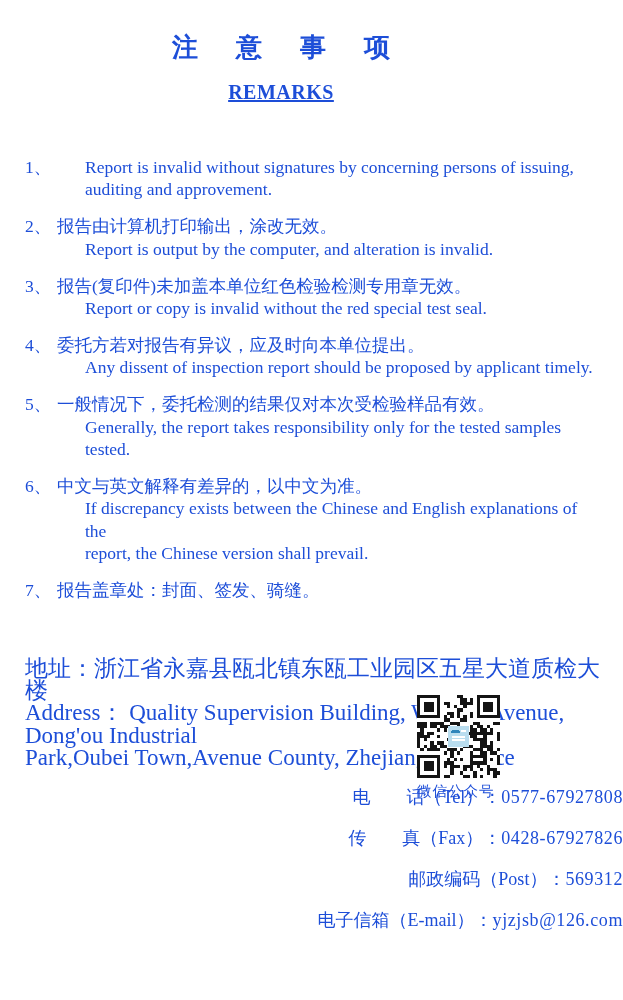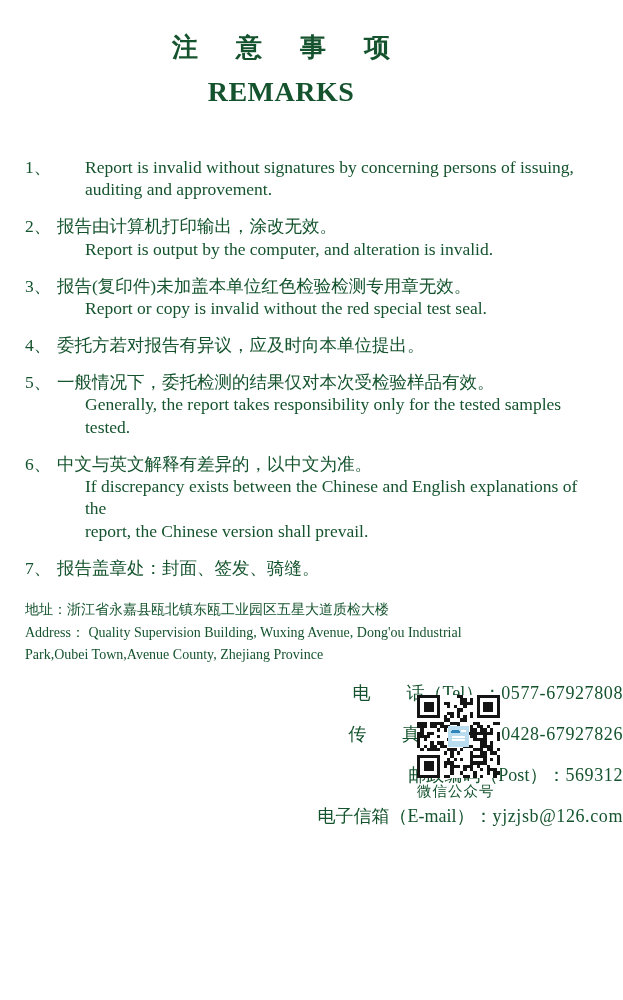--- a/index.html
+++ b/index.html
@@ -1,41 +1,42 @@
 <!DOCTYPE html>
 <html><head>
 <meta charset="utf-8">
 <style>
   html,body{margin:0;padding:0;background:#e8e8e8;}
   .page{
     position:relative;
     width:623px;height:1000px;
     margin:0 auto;
     background:#ffffff;
-    color:#14532d;
+    color:#1d4ed8;
     font-family:"Liberation Serif","DejaVu Serif",serif;
     box-sizing:border-box;
     padding:34px 0 0 25px;
     overflow:hidden;
   }
   
   .header{width:512px;text-align:center;}
   .title-zh{
     margin:0;
     font-size:26px;line-height:28px;
     font-weight:600;
     letter-spacing:38px;
     text-indent:38px;
     white-space:nowrap;
   }
   .title-en{
     margin:20px 0 0 0;
-    font-size:28px;line-height:20px;
+    font-size:20px;line-height:20px;
     font-weight:bold;
     letter-spacing:0.5px;
+    text-decoration:underline;
   }
   
   .remarks{
     list-style:none;
     margin:54px 0 0 0;
     padding:0;
     width:575px;
   }
   .remark{
     display:flex;
@@ -44,23 +45,23 @@
     line-height:22.4px;
   }
   .remark .num{
     flex:0 0 32px;
     width:32px;
   }
   .remark .body{flex:1 1 auto;}
   .remark .en{white-space:pre-line;margin-left:28px;}
   
   .address{
-    margin-top:20px;
+    margin-top:56px;
     width:592px;
-    font-size:14px;
+    font-size:23px;
     line-height:22.4px;
   }
   .address .en{white-space:pre-line;}
   
   .contacts{margin-top:17px;text-align:right;}
   .contact-row{
     font-size:18px;
     line-height:20px;
     margin-bottom:21px;
     white-space:nowrap;
@@ -111,20 +112,21 @@
       <span class="num">3、</span>
       <div class="body">
         <div class="zh">报告(复印件)未加盖本单位红色检验检测专用章无效。</div>
         <div class="en">Report or copy is invalid without the red special test seal.</div>
       </div>
     </li>
     <li class="remark">
       <span class="num">4、</span>
       <div class="body">
         <div class="zh">委托方若对报告有异议，应及时向本单位提出。</div>
+        <div class="en">Any dissent of inspection report should be proposed by applicant timely.</div>
       </div>
     </li>
     <li class="remark">
       <span class="num">5、</span>
       <div class="body">
         <div class="zh">一般情况下，委托检测的结果仅对本次受检验样品有效。</div>
         <div class="en">Generally, the report takes responsibility only for the tested samples tested.</div>
       </div>
     </li>
     <li class="remark">

